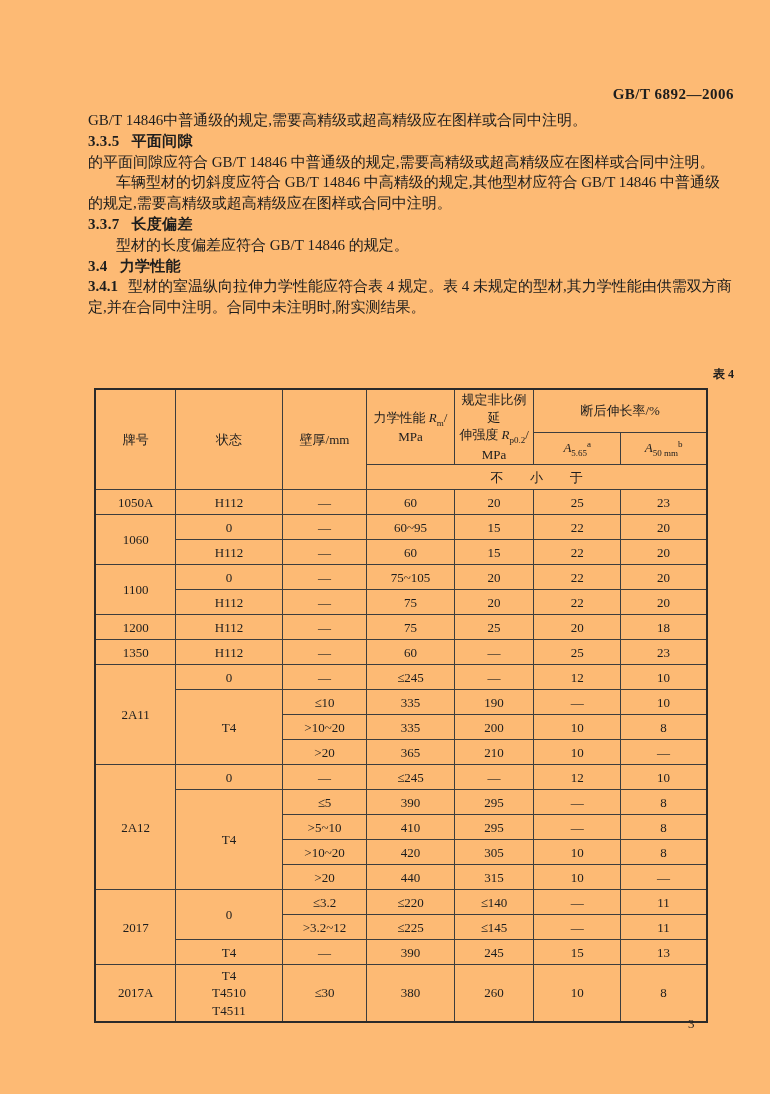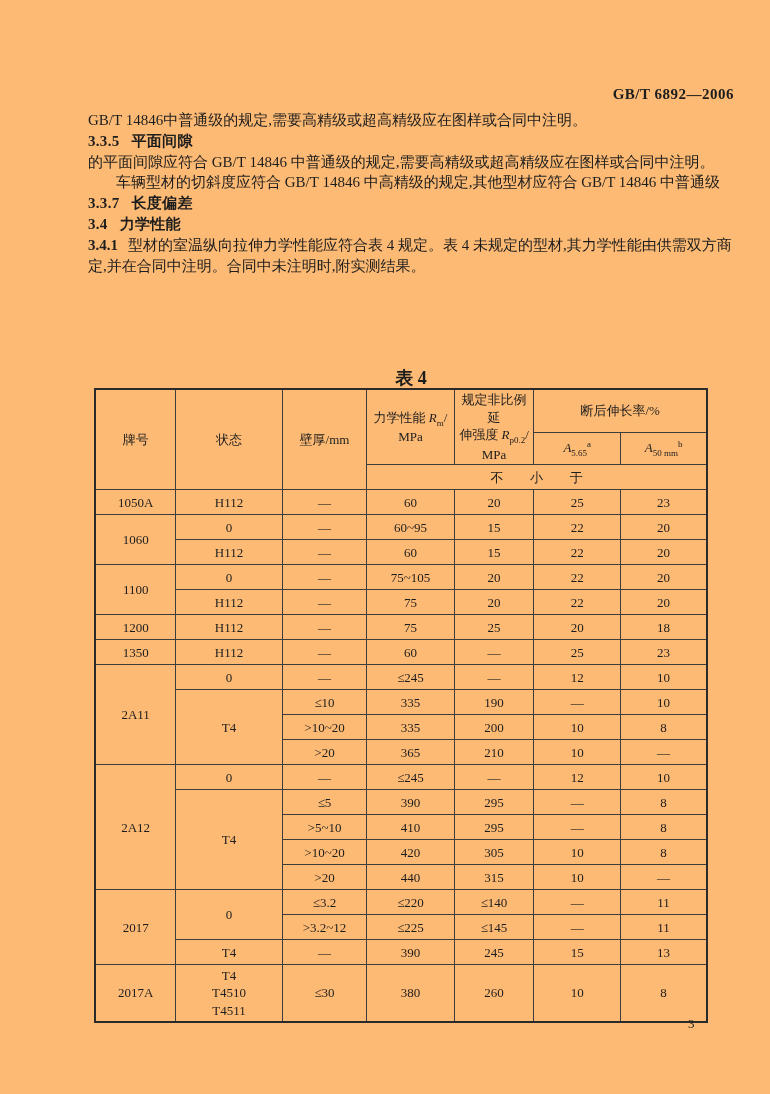--- a/index.html
+++ b/index.html
@@ -26,23 +26,23 @@
     font-size:15px;
     line-height:20.8px;
   }
   .body-text .line{white-space:nowrap;}
   .body-text .indent{text-indent:28px;}
   .heading{font-weight:bold;letter-spacing:0.3px;}
   .heading .hnum{margin-right:12px;}
   .table-title{
     position:absolute;
     top:366px;left:88px;width:646px;
-    text-align:center;
+    text-align:right;
     font-weight:bold;
-    font-size:18px;
+    font-size:12px;
   }
   table.spec{
     position:absolute;
     top:388px;left:94px;
     width:614px;
     border-collapse:collapse;
     table-layout:fixed;
     font-size:13px;
   }
   table.spec th, table.spec td{
@@ -80,21 +80,23 @@
 
 <div class="page">
 
   <div class="doc-number">GB/T 6892—2006</div>
 
   <div class="body-text">
     <div class="line">GB/T 14846中普通级的规定,需要高精级或超高精级应在图样或合同中注明。</div>
     <div class="line heading"><span class="hnum">3.3.5</span><span>平面间隙</span></div>
     <div class="line">的平面间隙应符合 GB/T 14846 中普通级的规定,需要高精级或超高精级应在图样或合同中注明。</div>
     <div class="line indent">车辆型材的切斜度应符合 GB/T 14846 中高精级的规定,其他型材应符合 GB/T 14846 中普通级</div>
+    <div class="line">的规定,需要高精级或超高精级应在图样或合同中注明。</div>
     <div class="line heading"><span class="hnum">3.3.7</span><span>长度偏差</span></div>
+    <div class="line indent">型材的长度偏差应符合 GB/T 14846 的规定。</div>
     <div class="line heading"><span class="hnum">3.4</span><span>力学性能</span></div>
     <div class="line"><b>3.4.1</b><span style="margin-left:10px">型材的室温纵向拉伸力学性能应符合表 4 规定。表 4 未规定的型材,其力学性能由供需双方商</span></div>
     <div class="line">定,并在合同中注明。合同中未注明时,附实测结果。</div>
   </div>
 
   <div class="table-title">表 4</div>
 
   <table class="spec">
     <colgroup>
       <col class="col-grade">

